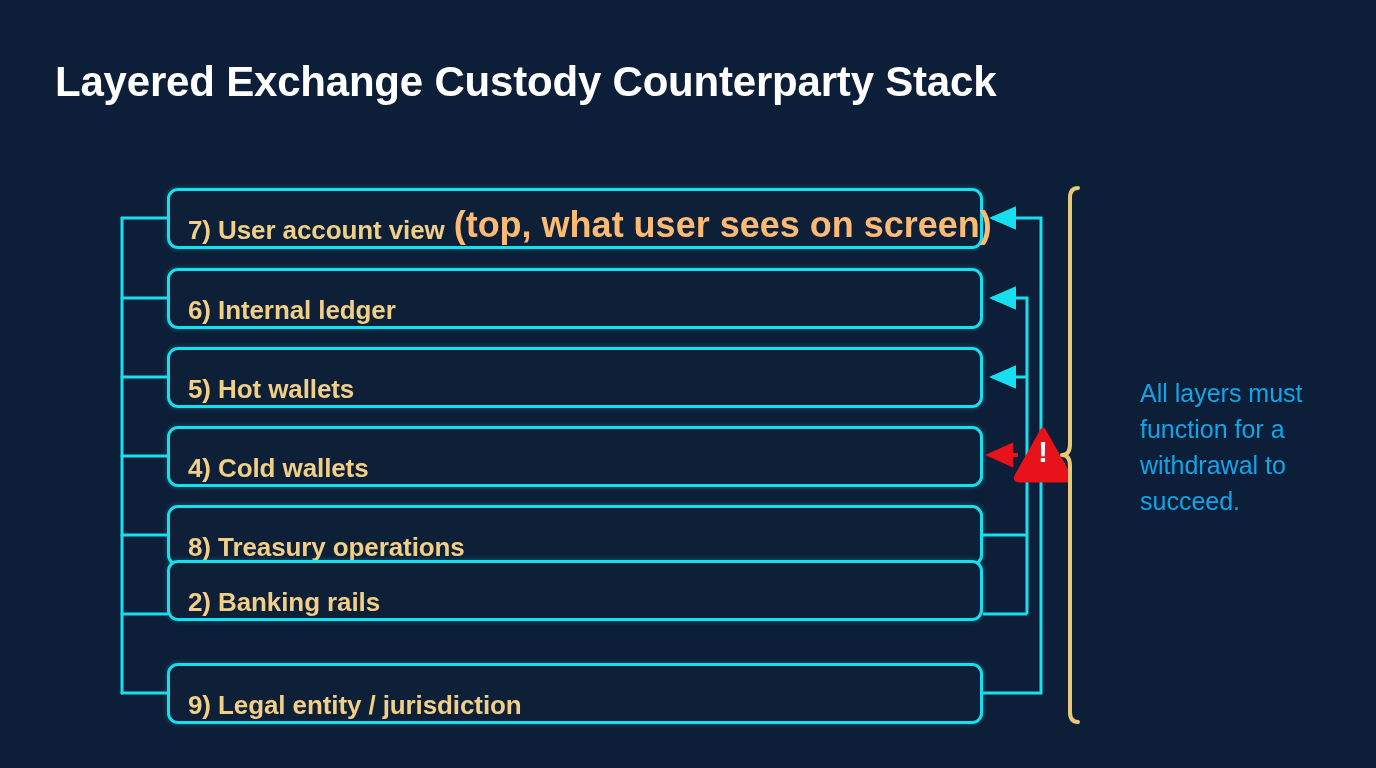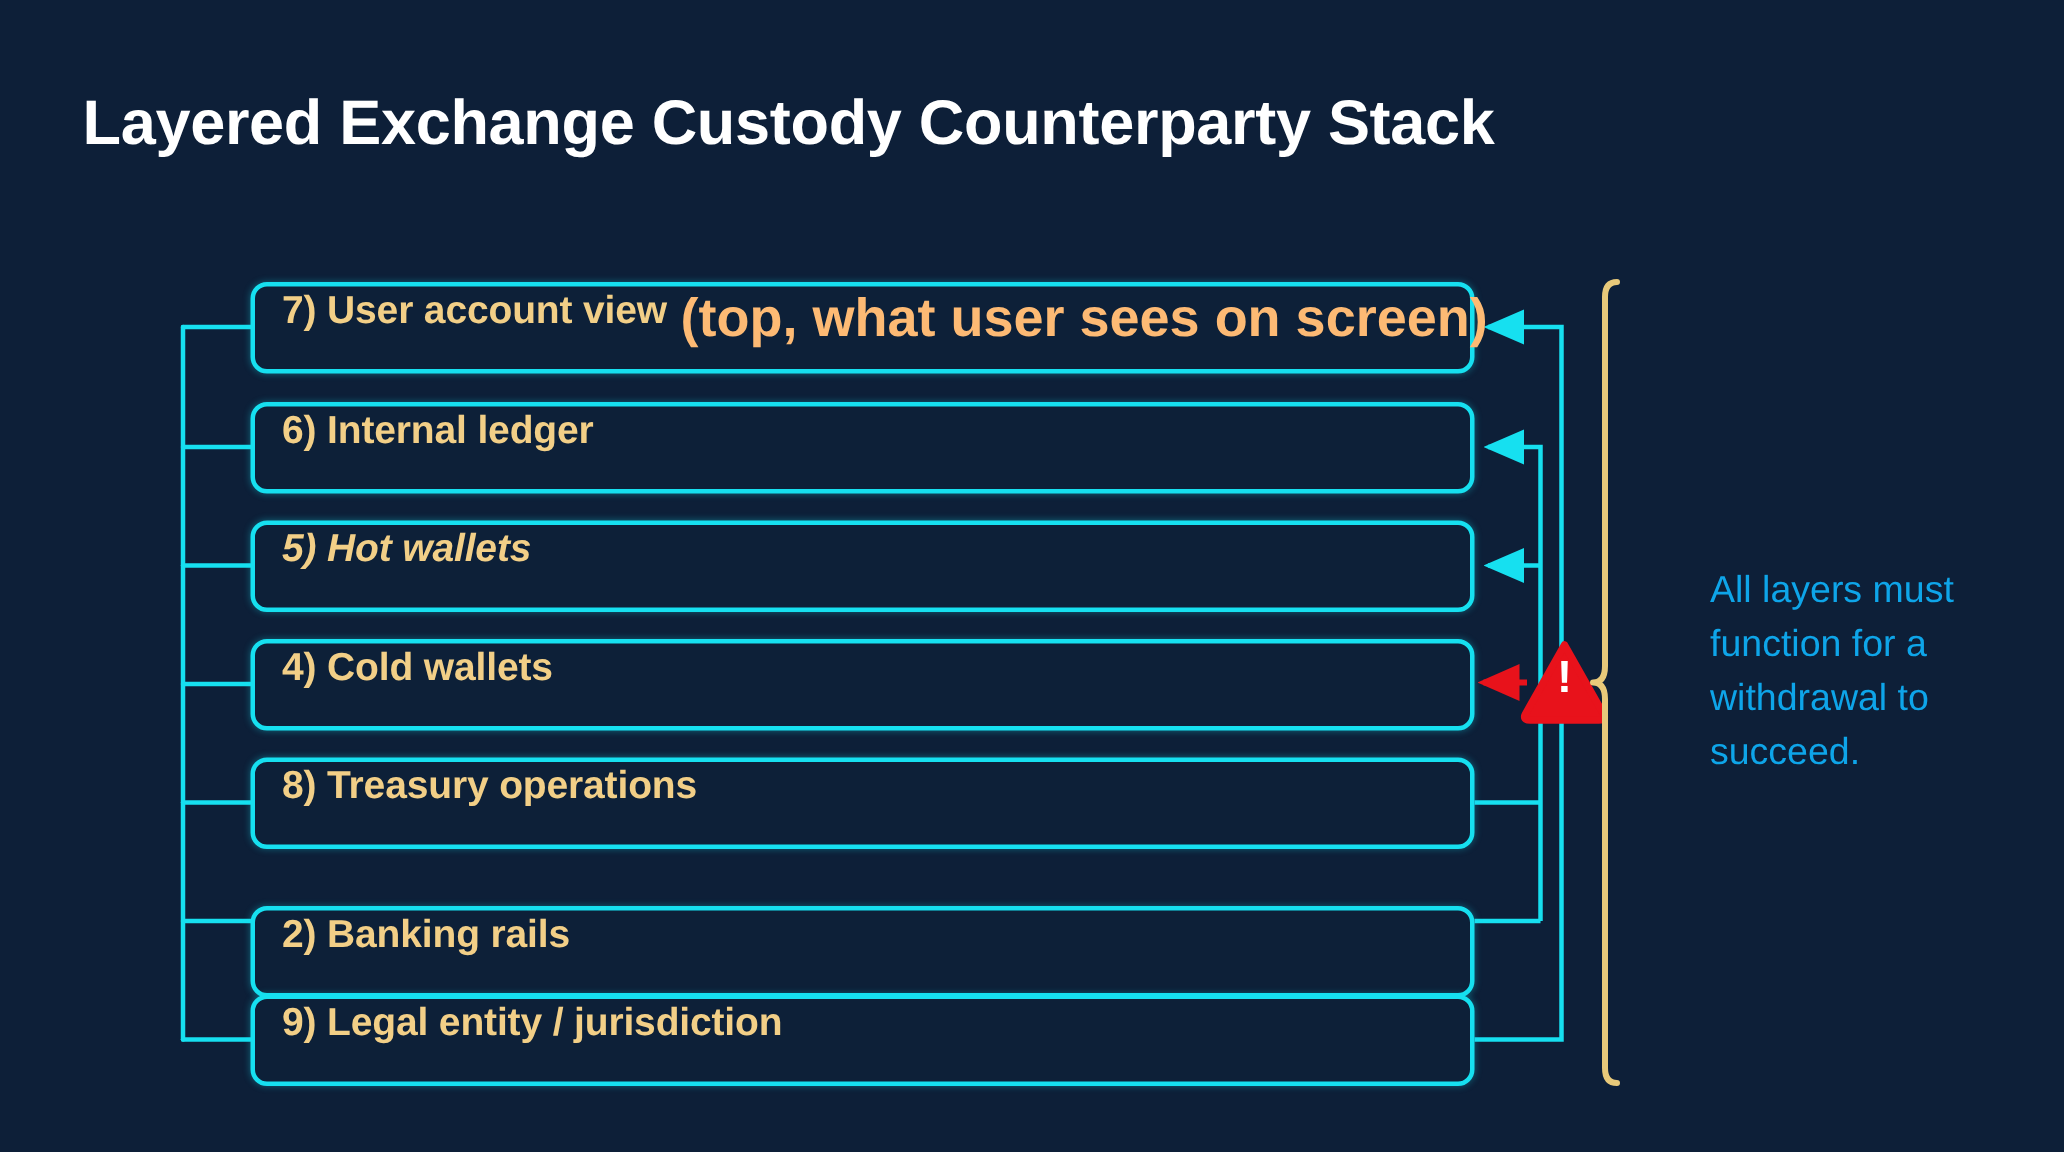--- a/index.html
+++ b/index.html
@@ -34,21 +34,21 @@
   .layer-box {
     position: absolute;
     left: 167px;
     width: 816px;
     height: 61px;
     box-sizing: border-box;
     border: 3px solid #16e0f0;
     border-radius: 11px;
     background: #0d2038;
     display: flex;
-    align-items: flex-start;
+    align-items: flex-end;
     padding-left: 18px;
     box-shadow: 0 0 5px rgba(22,224,240,0.35);
   }
   .layer-label {
     font-size: 26px;
     font-weight: bold;
     color: #f2cf87;
     white-space: nowrap;
     letter-spacing: -0.1px;
   }
@@ -144,33 +144,33 @@
 
   <div class="layer-box" style="top:176px;">
     <span class="layer-label">7) User account view</span>
     <span class="layer-note">(top, what user sees on screen)</span>
   </div>
 
   <div class="layer-box" style="top:256px;">
     <span class="layer-label">6) Internal ledger</span>
   </div>
 
-  <div class="layer-box" style="top:335px;font-style:italic;">
+  <div class="layer-box" style="top:335px;">
     <span class="layer-label">5) Hot wallets</span>
   </div>
 
   <div class="layer-box" style="top:414px;">
     <span class="layer-label">4) Cold wallets</span>
   </div>
 
   <div class="layer-box" style="top:493px;">
     <span class="layer-label">8) Treasury operations</span>
   </div>
 
-  <div class="layer-box" style="top:592px;">
+  <div class="layer-box" style="top:548px;">
     <span class="layer-label">2) Banking rails</span>
   </div>
 
   <div class="layer-box" style="top:651px;">
     <span class="layer-label">9) Legal entity / jurisdiction</span>
   </div>
 
   <div id="annotation">All layers must function for a withdrawal to succeed.</div>
 
 </div>

